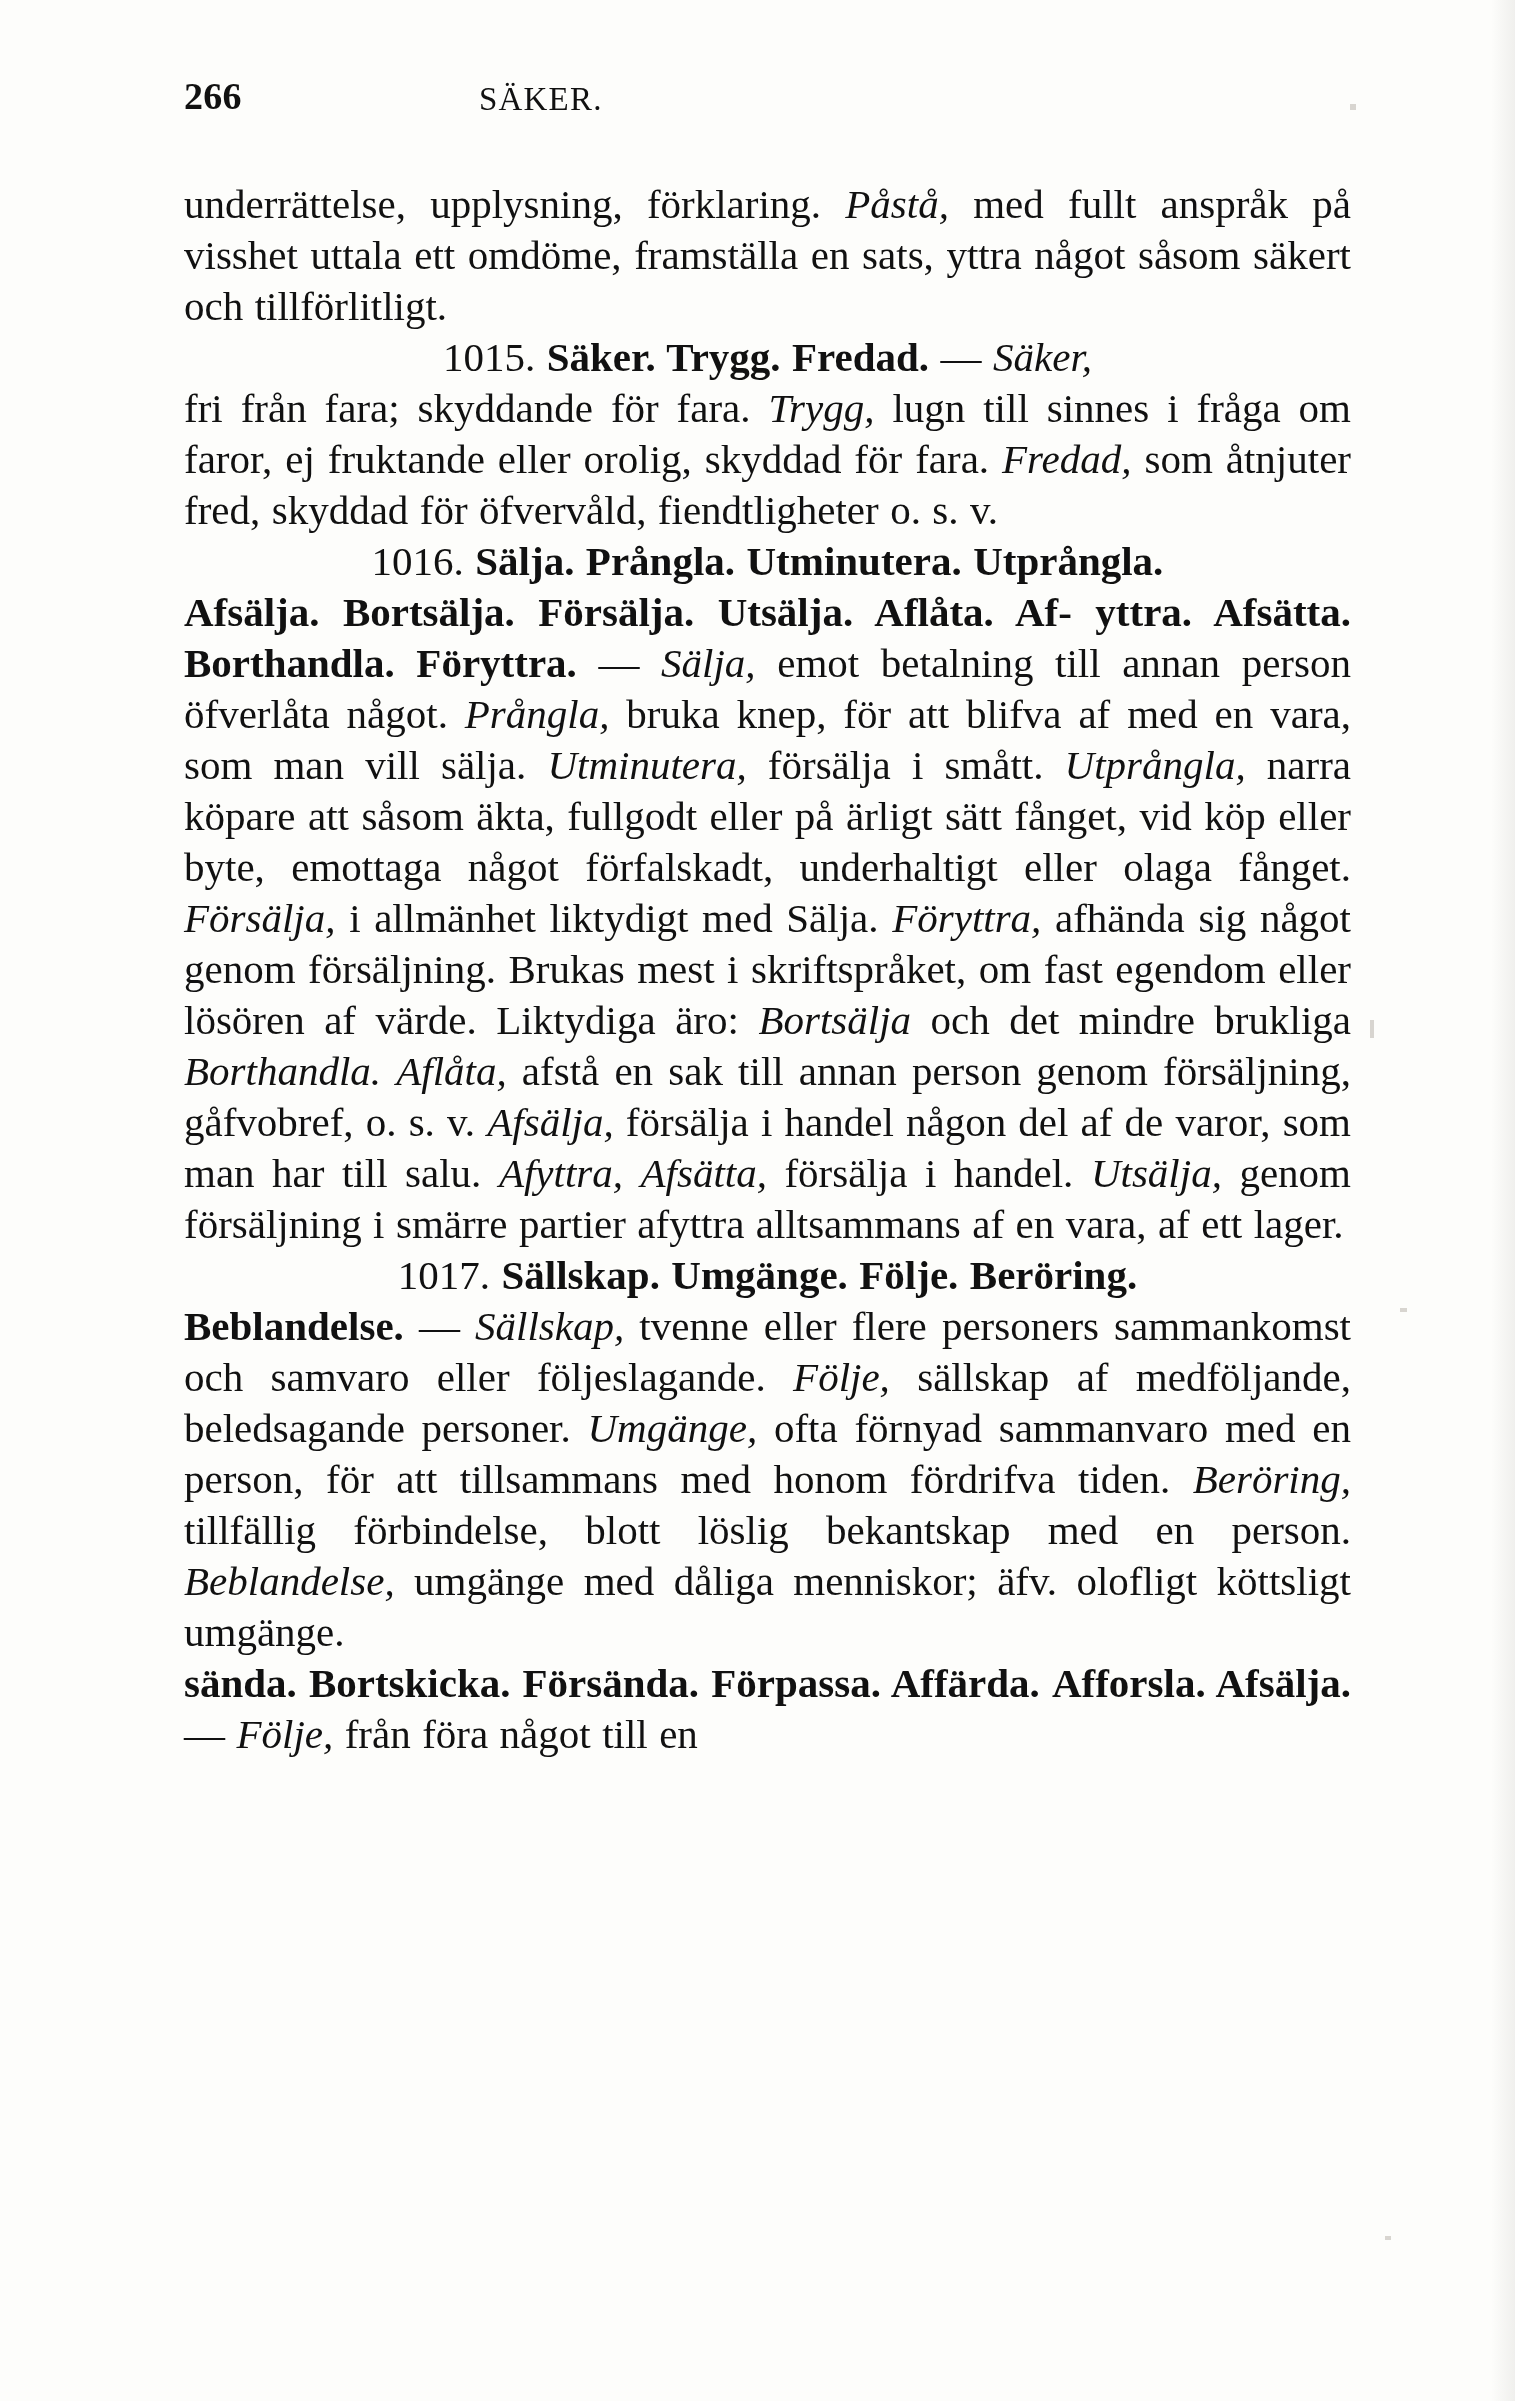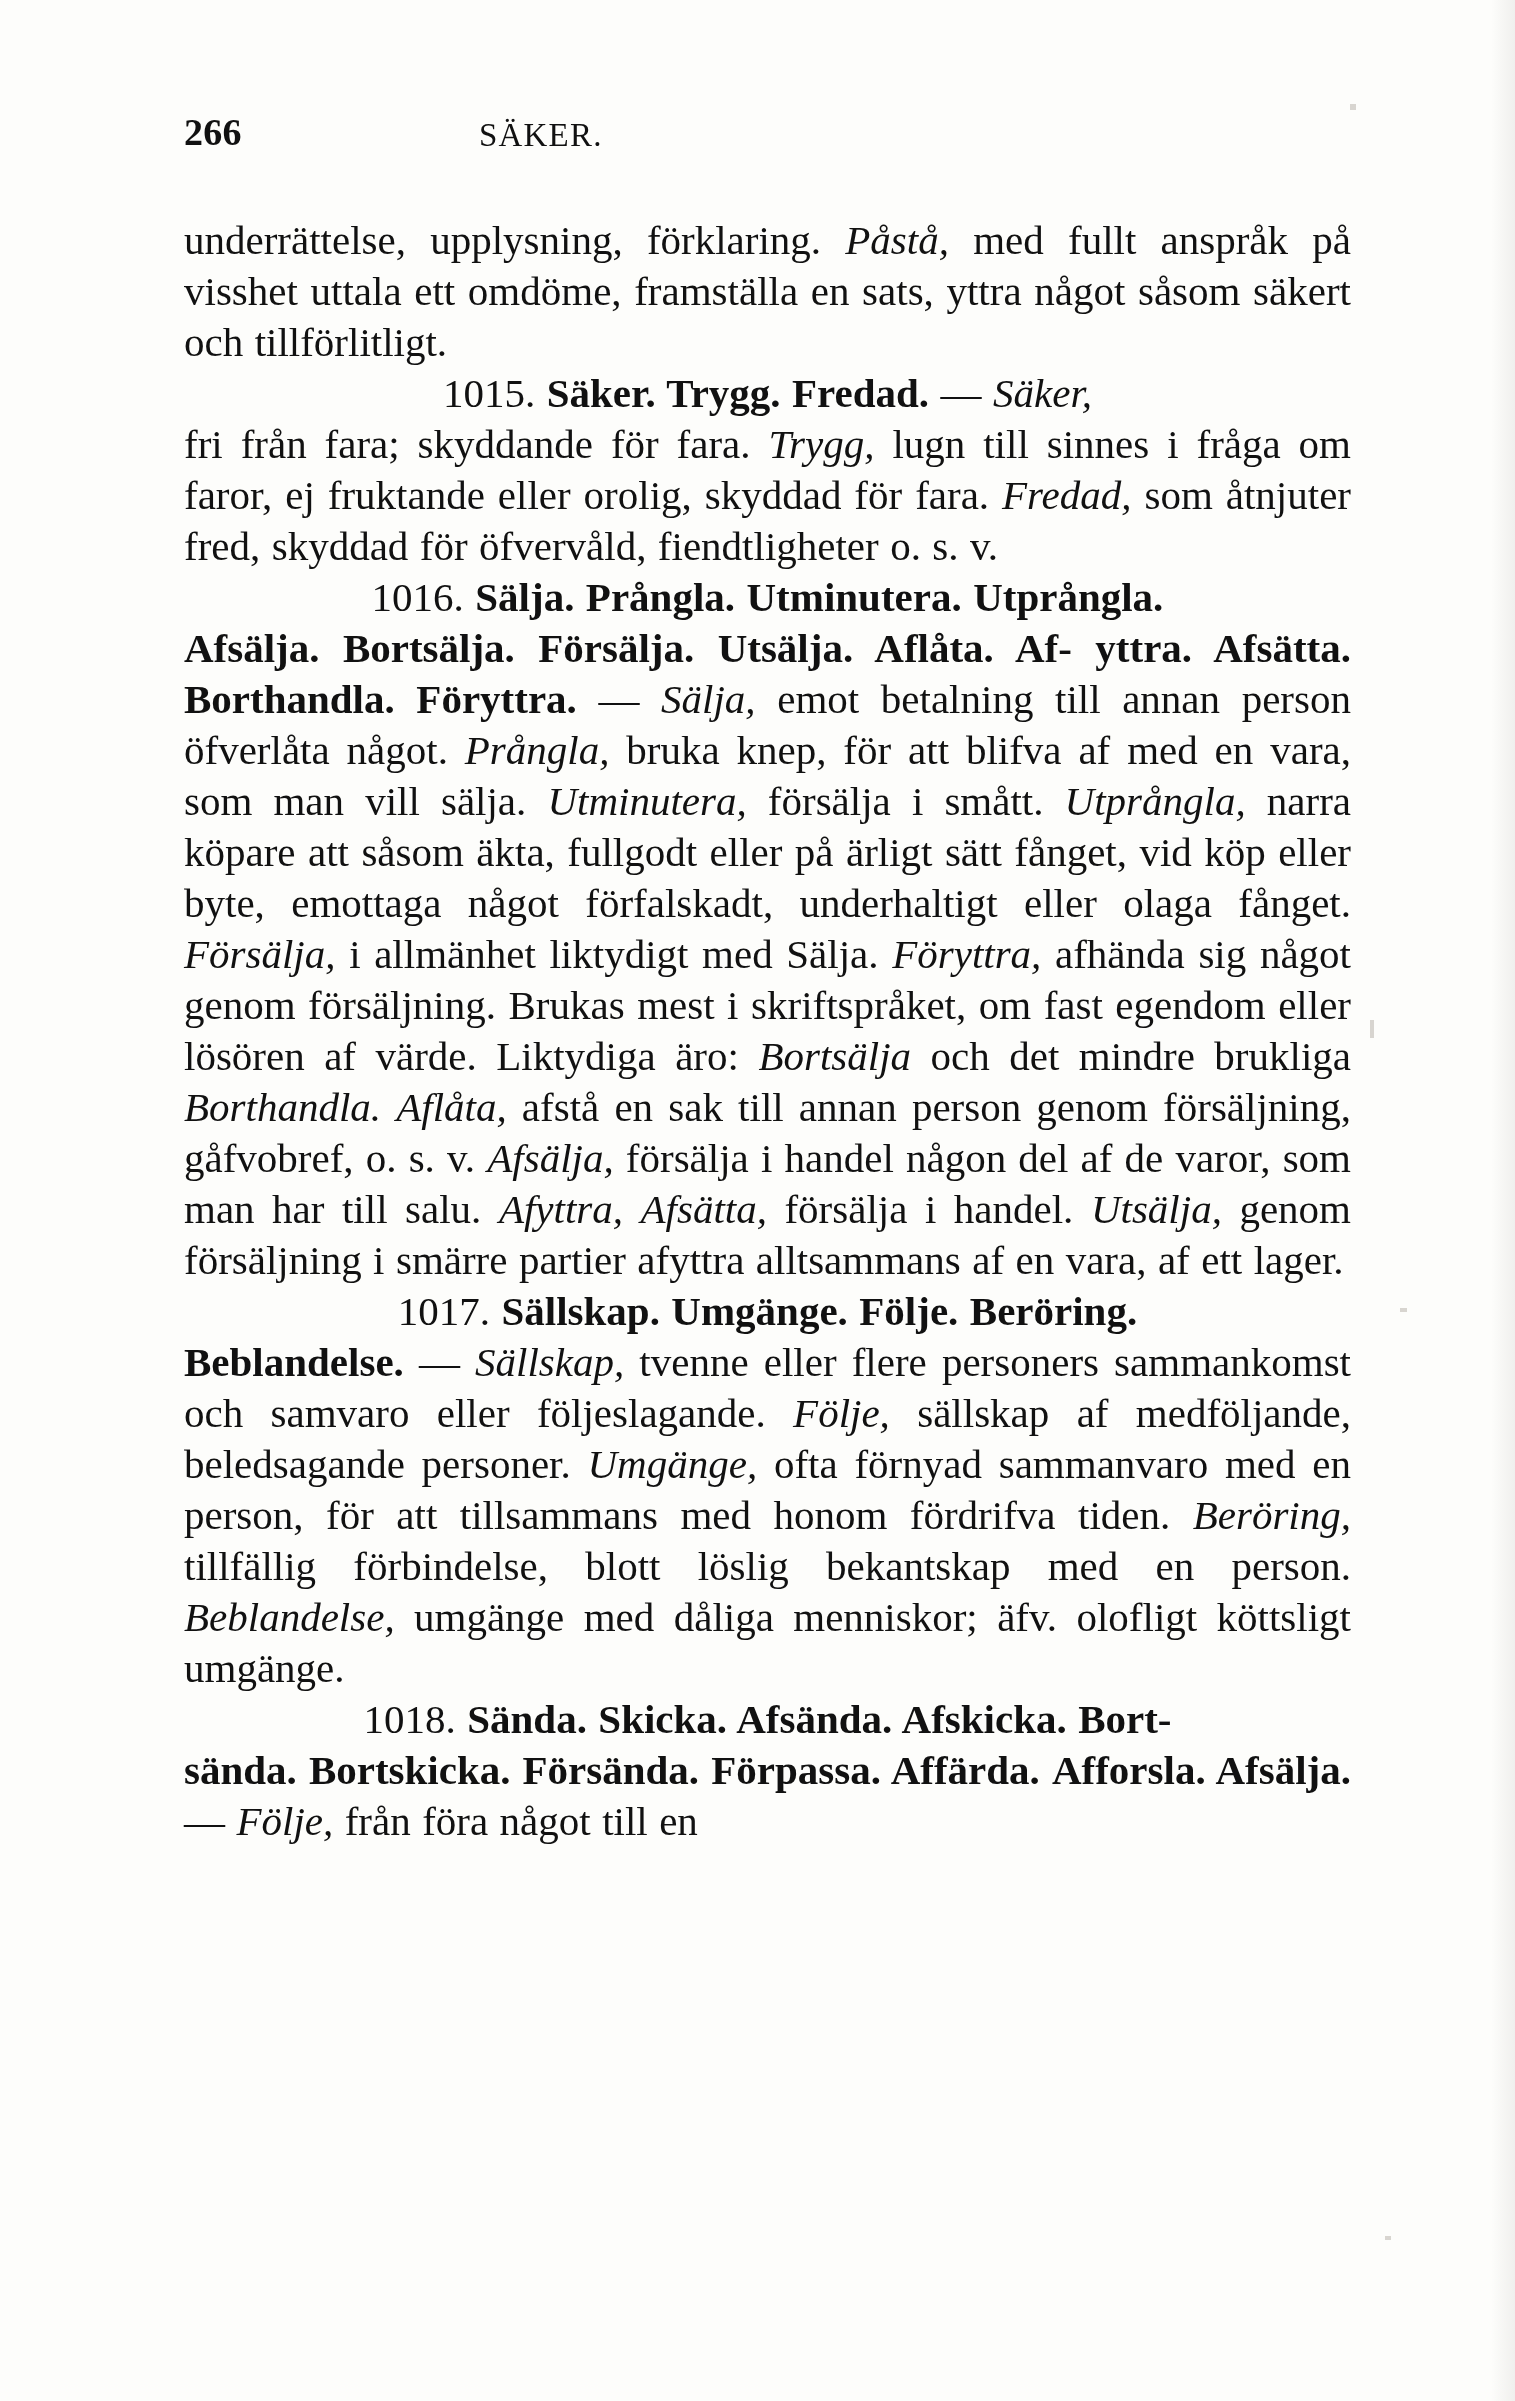--- a/index.html
+++ b/index.html
@@ -20,21 +20,20 @@
     height: 2401px;
     box-sizing: border-box;
     padding: 0;
     background: #fdfdfb;
   }
   .content {
     position: absolute;
     left: 184px;
     top: 74px;
     width: 1167px;
-    margin-top: 36px;
   }
   .header {
     position: relative;
     height: 68px;
     font-size: 37px;
   }
   .folio {
     position: absolute;
     left: 0;
     top: 0;
@@ -107,18 +106,18 @@
     <div class="body-text">
 
       <p><span>underrättelse, upplysning, förklaring. </span><span class="it">Påstå,</span><span> med fullt anspråk på visshet uttala ett omdöme, framställa en sats, yttra något såsom säkert och tillförlitligt.</span></p>
 
       <p><span class="center-line"><span class="num">1015.</span> <span class="bd">Säker. Trygg. Fredad.</span> <span class="dash">—</span> <span class="it">Säker,</span></span><span> fri från fara; skyddande för fara. </span><span class="it">Trygg,</span><span> lugn till sinnes i fråga om faror, ej fruktande eller orolig, skyddad för fara. </span><span class="it">Fredad,</span><span> som åtnjuter fred, skyddad för öfvervåld, fiendtligheter o. s. v.</span></p>
 
       <p><span class="center-line"><span class="num">1016.</span> <span class="bd">Sälja. Prångla. Utminutera. Utprångla.</span></span><span class="bd">Afsälja. Bortsälja. Försälja. Utsälja. Aflåta. Af-</span> <span class="bd">yttra. Afsätta. Borthandla. Föryttra.</span> <span class="dash">—</span> <span class="it">Sälja,</span><span> emot betalning till annan person öfverlåta något. </span><span class="it">Prångla,</span><span> bruka knep, för att blifva af med en vara, som man vill sälja. </span><span class="it">Utminutera,</span><span> försälja i smått. </span><span class="it">Utprångla,</span><span> narra köpare att såsom äkta, fullgodt eller på ärligt sätt fånget, vid köp eller byte, emottaga något förfalskadt, underhaltigt eller olaga fånget. </span><span class="it">Försälja,</span><span> i allmänhet liktydigt med Sälja. </span><span class="it">Föryttra,</span><span> afhända sig något genom försäljning. Brukas mest i skriftspråket, om fast egendom eller lösören af värde. Liktydiga äro: </span><span class="it">Bortsälja</span><span> och det mindre brukliga </span><span class="it">Borthandla.</span><span> </span><span class="it">Aflåta,</span><span> afstå en sak till annan person genom försäljning, gåfvobref, o. s. v. </span><span class="it">Afsälja,</span><span> försälja i handel någon del af de varor, som man har till salu. </span><span class="it">Afyttra,</span><span> </span><span class="it">Afsätta,</span><span> försälja i handel. </span><span class="it">Utsälja,</span><span> genom försäljning i smärre partier afyttra alltsammans af en vara, af ett lager.</span></p>
 
       <p><span class="center-line"><span class="num">1017.</span> <span class="bd">Sällskap. Umgänge. Följe. Beröring.</span></span><span class="bd">Beblandelse.</span> <span class="dash">—</span> <span class="it">Sällskap,</span><span> tvenne eller flere personers sammankomst och samvaro eller följeslagande. </span><span class="it">Följe,</span><span> sällskap af medföljande, beledsagande personer. </span><span class="it">Umgänge,</span><span> ofta förnyad sammanvaro med en person, för att tillsammans med honom fördrifva tiden. </span><span class="it">Beröring,</span><span> tillfällig förbindelse, blott löslig bekantskap med en person. </span><span class="it">Beblandelse,</span><span> umgänge med dåliga menniskor; äfv. olofligt köttsligt umgänge.</span></p>
 
-      <p><span class="center-line"><span class="num">1018.</span> <span class="bd">Sända. Skicka. Afsända. Afskicka. Bort-</span></span><span class="bd">sända. Bortskicka. Försända. Förpassa. Affärda.</span> <span class="bd">Afforsla. Afsälja.</span> <span class="dash">—</span> <span class="it">Följe,</span><span> från föra något till en</span></p>
+      <p><span class="bd">sända. Bortskicka. Försända. Förpassa. Affärda.</span> <span class="bd">Afforsla. Afsälja.</span> <span class="dash">—</span> <span class="it">Följe,</span><span> från föra något till en</span></p>
 
     </div>
   </div>
 </div>
 
 
 </body></html>

